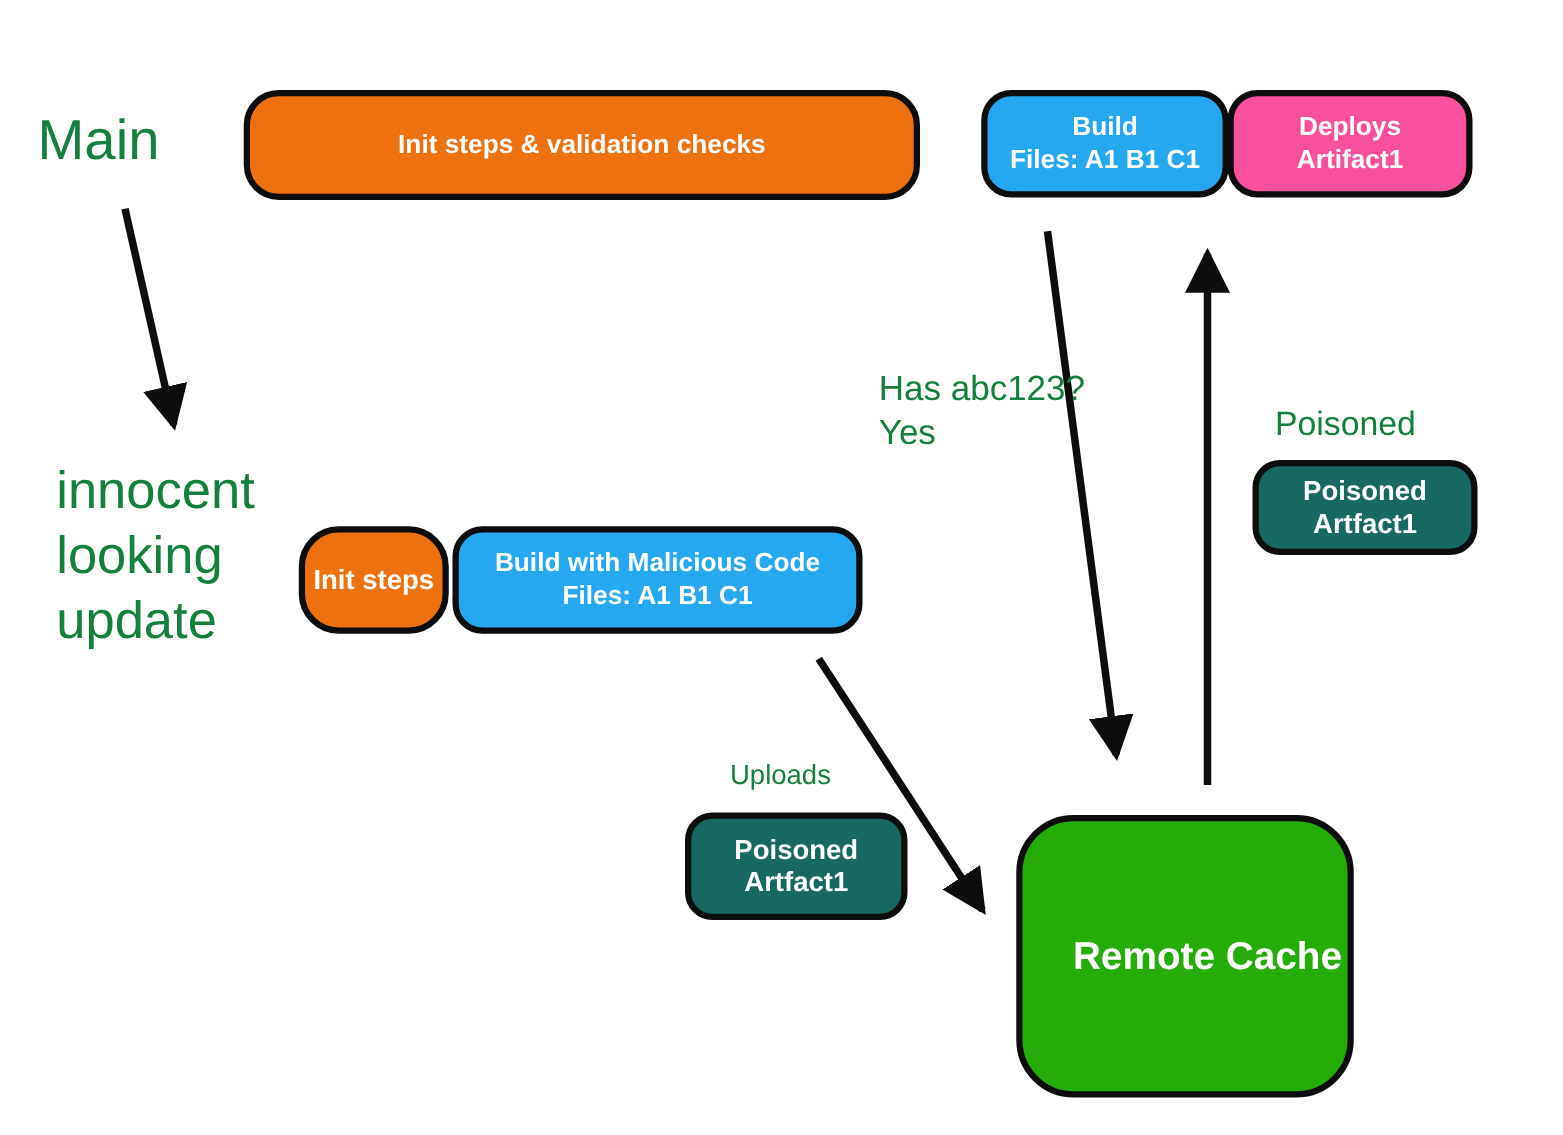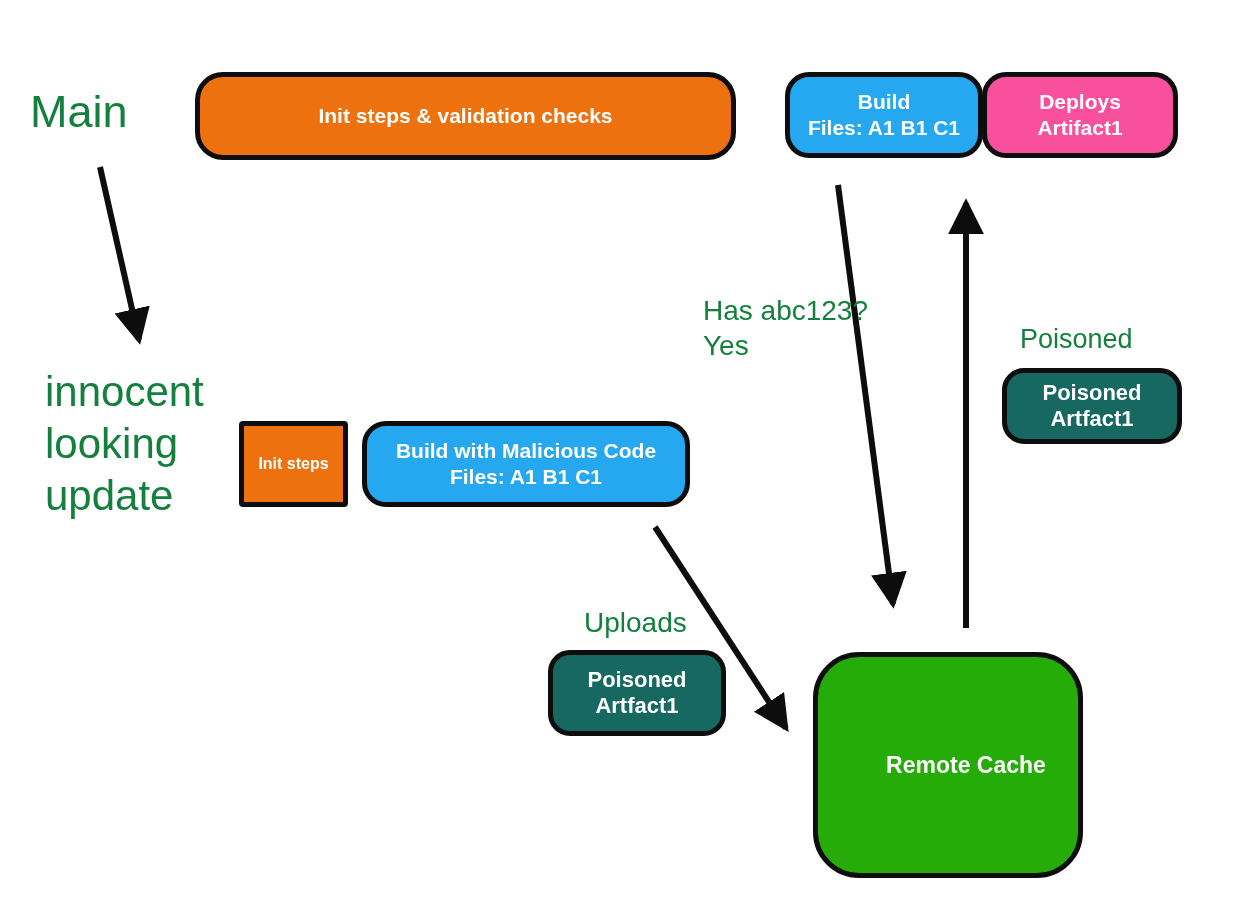--- a/index.html
+++ b/index.html
@@ -26,31 +26,31 @@
   .node .ln{display:block;}
   .label{
     position:absolute;
     color:#15803d;
     white-space:pre-line;
   }
   
   #n-init-validation{left:195px;top:72px;width:541px;height:88px;border-radius:28px;font-size:21px;}
   #n-build-main{left:751px;top:72px;width:198px;height:86px;border-radius:24px;font-size:21px;line-height:26px;margin-left:34px;}
   #n-deploys{left:982px;top:72px;width:196px;height:86px;border-radius:24px;font-size:21px;line-height:26px;}
-  #n-init-steps{left:239px;top:421px;width:109px;height:86px;border-radius:4px;font-size:16px;}
+  #n-init-steps{left:239px;top:421px;width:120px;height:86px;border-radius:32px;font-size:22px;}
   #n-build-malicious{left:362px;top:421px;width:328px;height:86px;border-radius:24px;font-size:21px;line-height:26px;}
   #n-poisoned-download{left:1002px;top:368px;width:180px;height:76px;border-radius:22px;font-size:22px;line-height:26px;}
   #n-poisoned-upload{left:548px;top:650px;width:178px;height:86px;border-radius:22px;font-size:22px;line-height:26px;}
-  #n-remote-cache{left:813px;top:652px;width:270px;height:226px;border-radius:46px;font-size:23px;padding-left:36px;}
+  #n-remote-cache{left:813px;top:652px;width:270px;height:226px;border-radius:46px;font-size:31px;padding-left:36px;}
   
   #t-main{left:30px;top:86px;font-size:45px;}
   #t-innocent{left:45px;top:366px;font-size:42px;line-height:52px;}
   #t-has-abc{left:683px;top:293px;font-size:28px;line-height:35px;margin-left:20px;}
   #t-downloads{left:1020px;top:324px;font-size:27px;}
-  #t-uploads{left:584px;top:607px;font-size:28px;text-align:right;}
+  #t-uploads{left:584px;top:607px;font-size:22px;text-align:right;}
 </style>
 </head>
 <body>
 
 <div id="canvas">
 
   <svg id="arrow-layer" viewBox="0 0 1250 908">
     <defs>
       <marker id="ah" markerWidth="6.5" markerHeight="6.5" refX="5.2" refY="3" orient="auto" markerUnits="strokeWidth">
         <path d="M0,0 L6,3 L0,6 Z" fill="#0d0d0d"></path>

